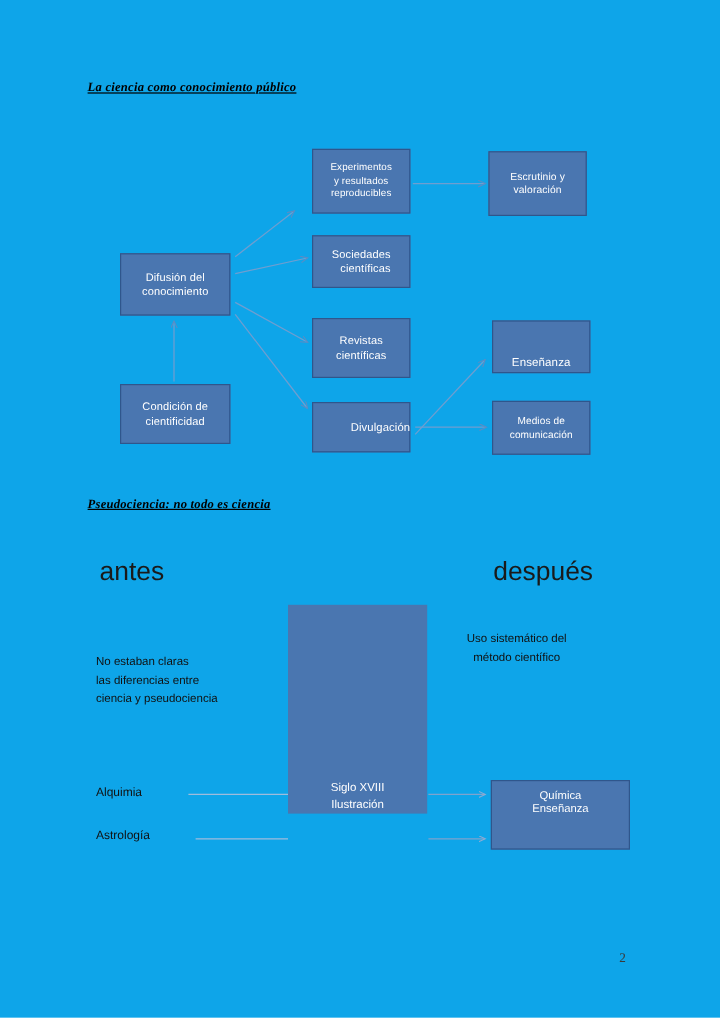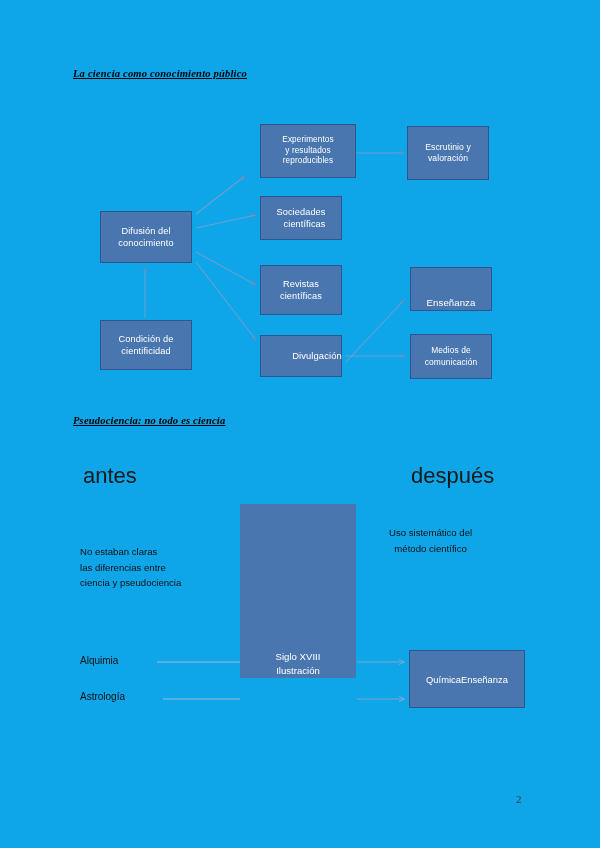--- a/index.html
+++ b/index.html
@@ -48,21 +48,21 @@
     align-items: center;
     justify-content: center;
     text-align: center;
     font-family: "Liberation Sans", sans-serif;
     line-height: 1.32;
     letter-spacing: 0.1px;
   }
   .fbox .t { display: block; }
 
   
-  #box-experimentos { left: 260px; top: 124px;  width: 96px;  height: 54px;  font-size: 8.2px; }
+  #box-experimentos { left: 260px; top: 124px;  width: 82px;  height: 54px;  font-size: 8.2px; }
   #box-escrutinio   { left: 407px; top: 126px;  width: 82px;  height: 54px;  font-size: 8.6px; }
   #box-difusion     { left: 100px; top: 211px;  width: 92px;  height: 52px;  font-size: 9.2px; }
   #box-sociedades   { left: 260px; top: 196px;  width: 82px;  height: 44px;  font-size: 9.2px; text-align: right; }
   #box-revistas     { left: 260px; top: 265px;  width: 82px;  height: 50px;  font-size: 9.2px; }
   #box-condicion    { left: 100px; top: 320px;  width: 92px;  height: 50px;  font-size: 9.2px; }
   #box-divulgacion  { left: 260px; top: 335px;  width: 82px;  height: 42px;  font-size: 9.4px; padding-left: 32px; }
   #box-ensenanza    { left: 410px; top: 267px;  width: 82px;  height: 44px;  font-size: 9.6px; align-items: flex-end; }
   #box-medios       { left: 410px; top: 334px;  width: 82px;  height: 45px;  font-size: 8.4px; align-items: center; }
 
   
@@ -125,23 +125,23 @@
     position: absolute;
     left: 409px; top: 650px;
     width: 116px; height: 58px;
     box-sizing: border-box;
     background: #4a76b0;
     border: 1.5px solid #2f568c;
     color: #ffffff;
     font-family: "Liberation Sans", sans-serif;
     font-size: 9.4px;
     display: flex;
-    flex-direction: row;
+    flex-direction: column;
     align-items: center;
-    justify-content: center;
+    justify-content: flex-start;
     padding: 6px 0;
     text-align: center;
   }
 
   
   #page-number {
     position: absolute;
     left: 516px;
     top: 793px;
     font-family: "Liberation Serif", serif;

